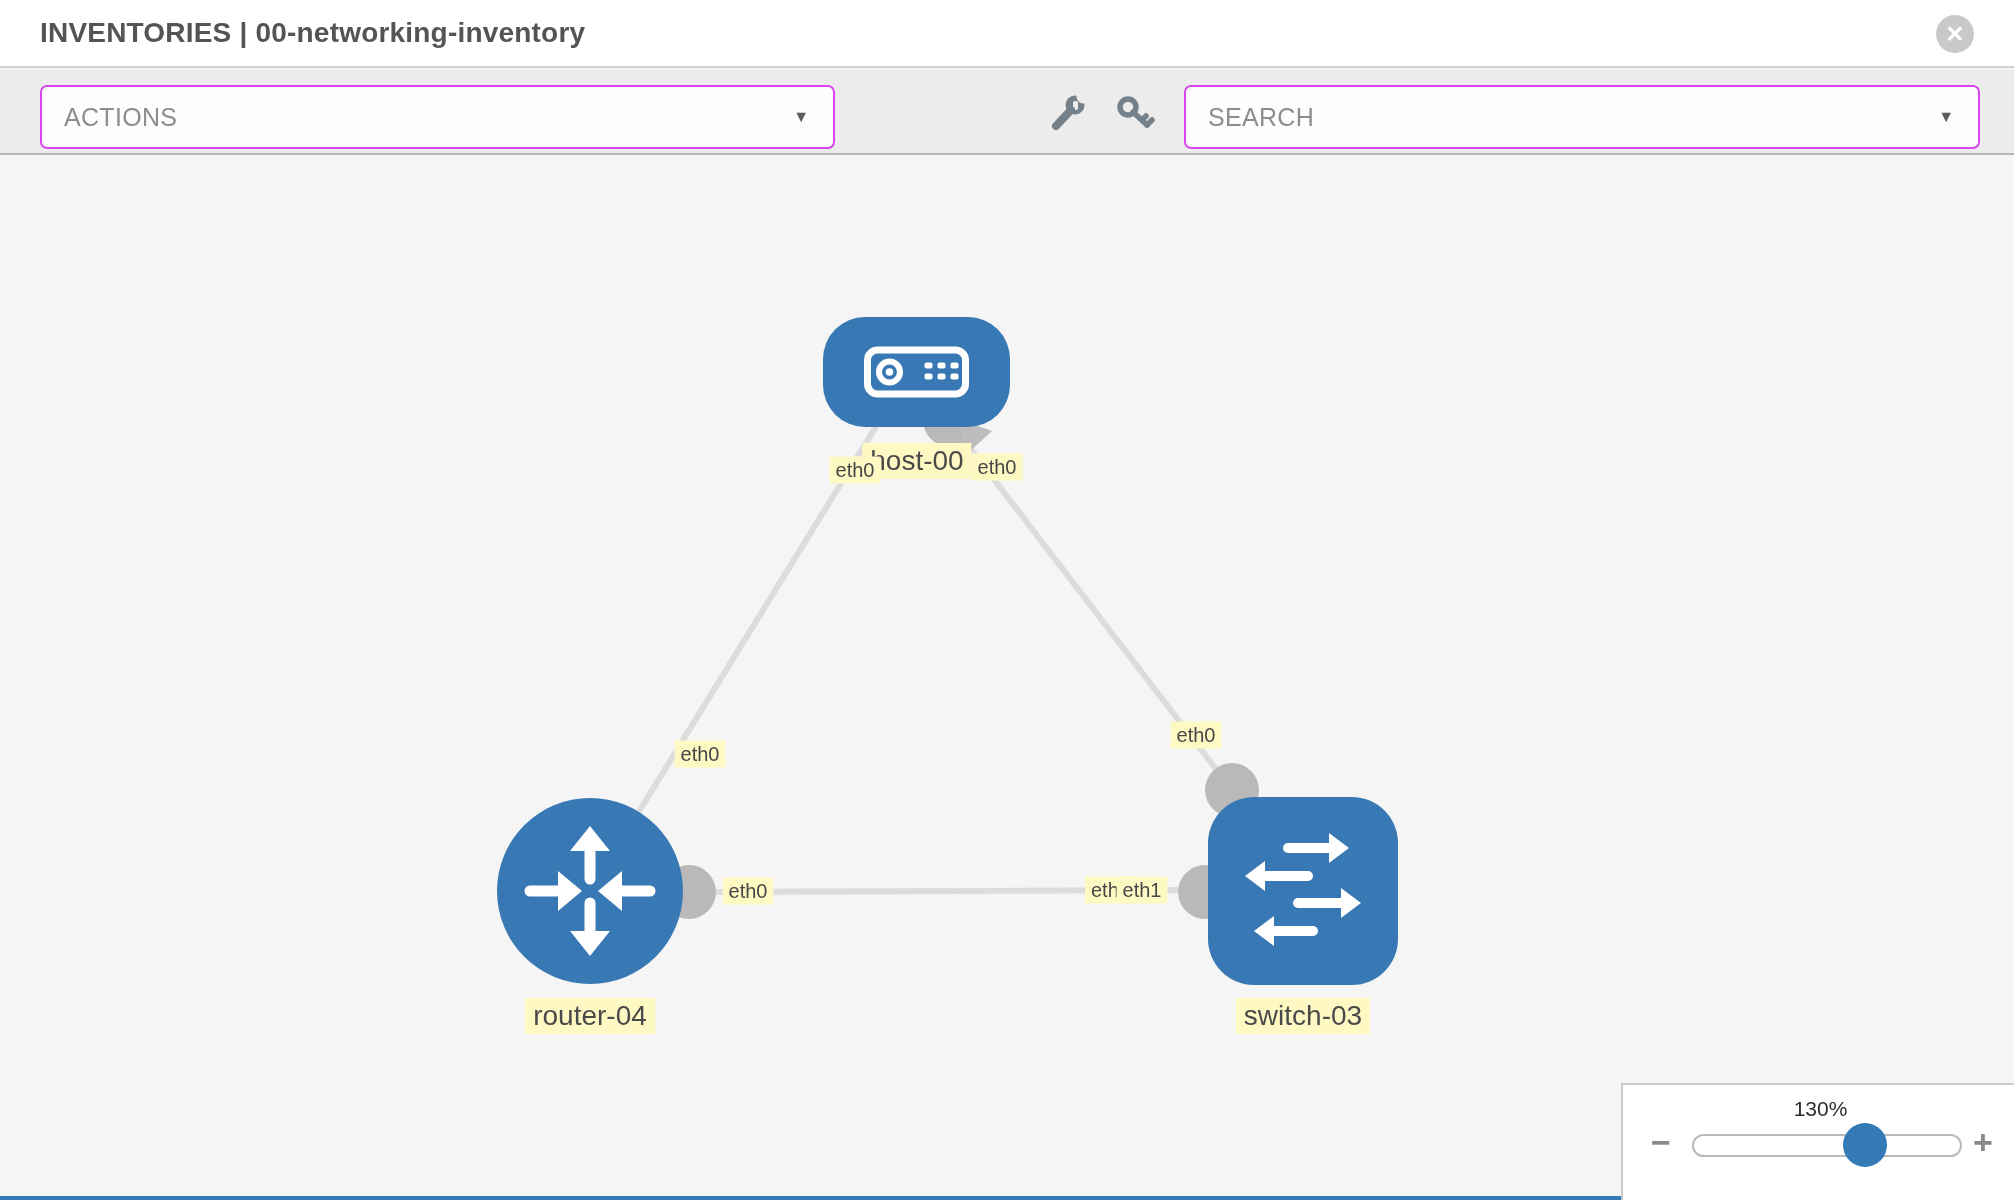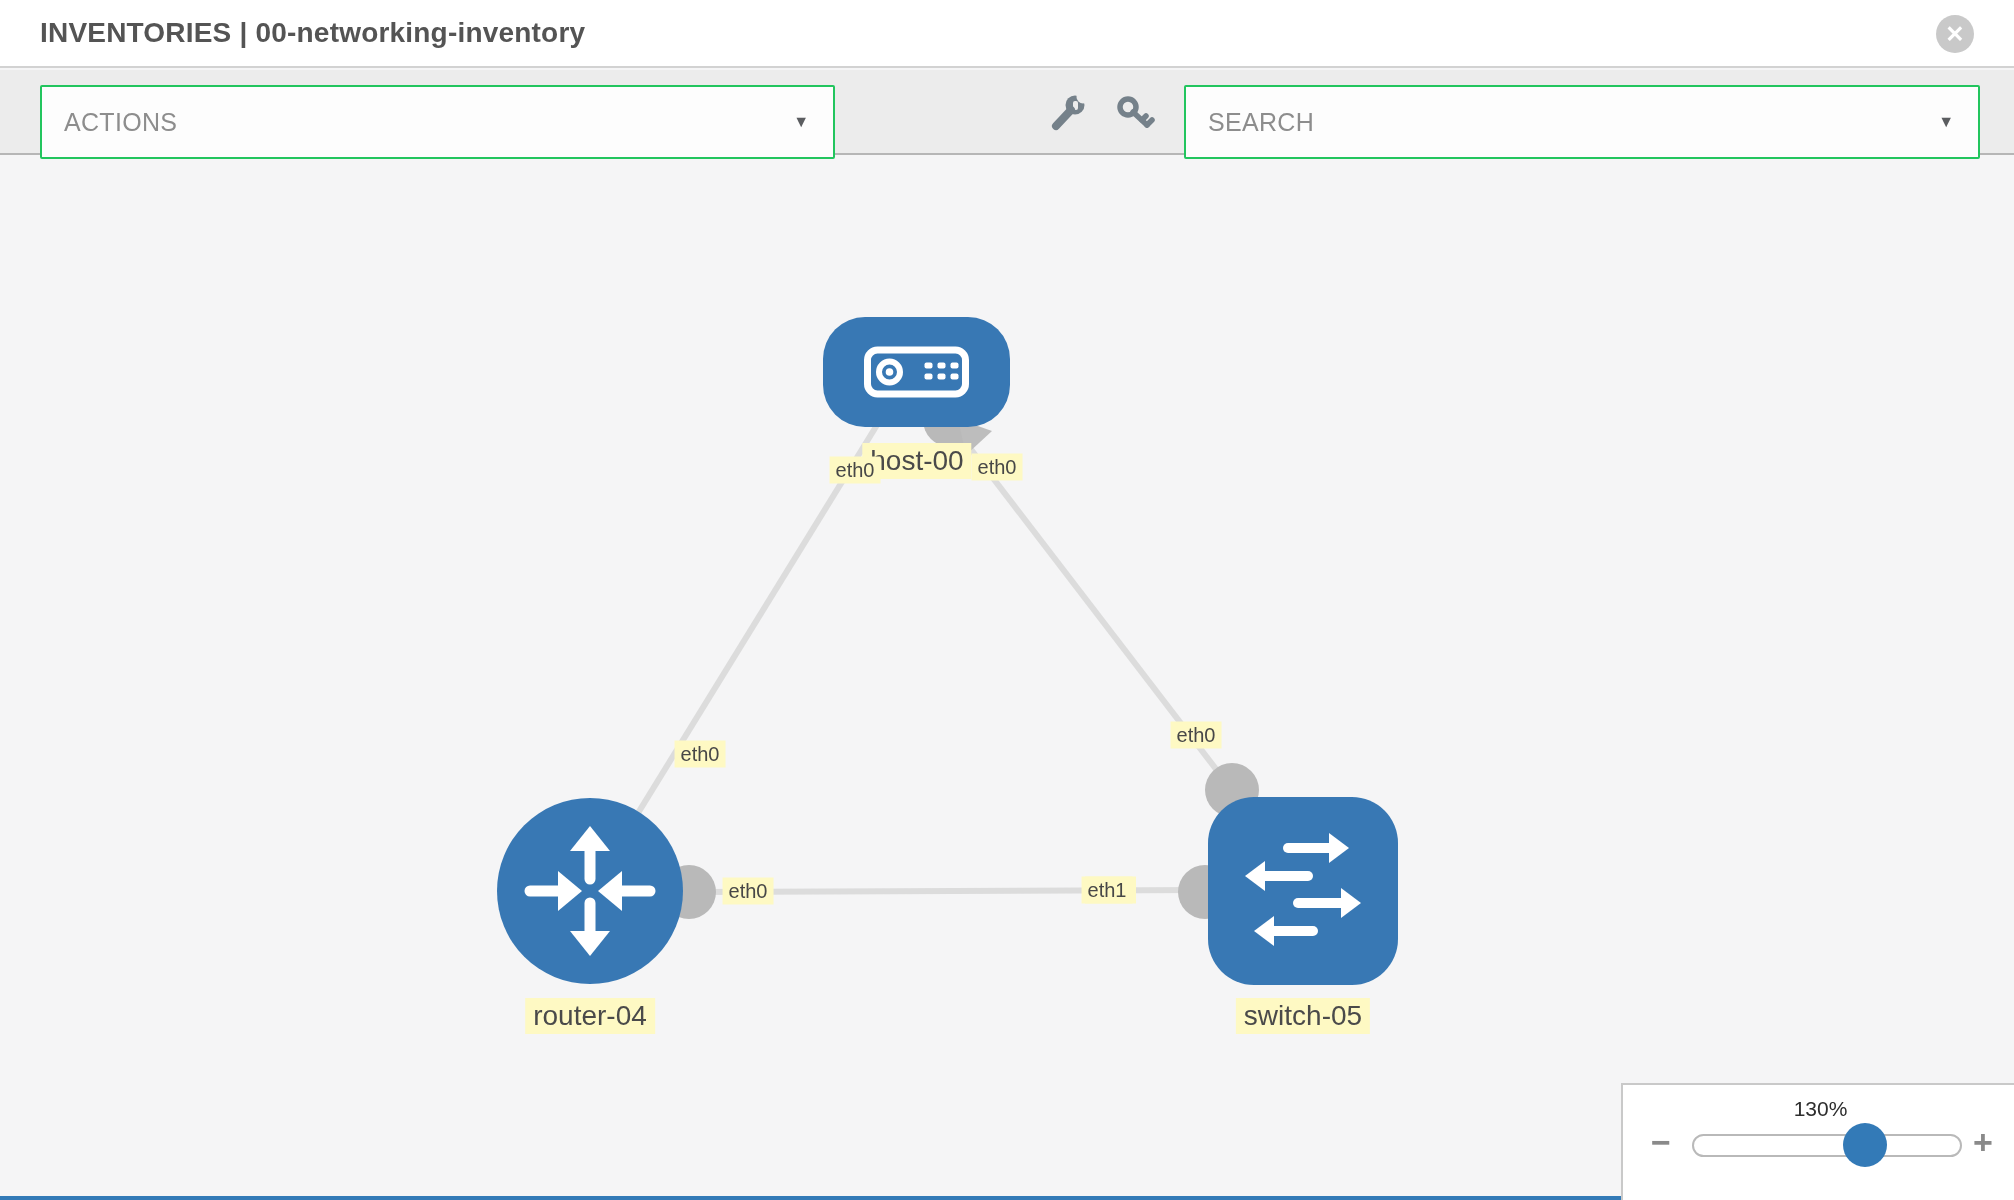--- a/index.html
+++ b/index.html
@@ -27,22 +27,22 @@
   .close-btn span {
     color: #ffffff; font-size: 23px; font-weight: bold; line-height: 1;
   }
 
   
   .toolbar {
     position: absolute; top: 70px; left: 0; width: 2014px; height: 85px;
     background: #ececec; border-bottom: 2px solid #b6b6b6; z-index: 30;
   }
   .dropdown {
-    position: absolute; top: 15px; height: 74px;
-    background: #fdfdfd; border: 2px solid #22c55e; border-radius: 2px;
+    position: absolute; top: 15px; height: 64px;
+    background: #fdfdfd; border: 2px solid #d946ef; border-radius: 7px;
     display: flex; align-items: center; cursor: pointer;
   }
   .dropdown .dd-label {
     margin-left: 22px; font-size: 25px; color: #8d8d8d; letter-spacing: 0.3px;
   }
   .dropdown .dd-caret {
     position: absolute; right: 24px; top: 50%; transform: translateY(-50%);
     font-size: 16px; color: #5b5d60;
   }
   .dd-actions { left: 40px;  width: 795px; }
@@ -211,29 +211,29 @@
         <line x1="90" y1="106" x2="134" y2="106"></line>
         <polygon points="153,106 133,91 133,121" stroke="none"></polygon>
         <line x1="105" y1="134" x2="65" y2="134"></line>
         <polygon points="46,134 66,119 66,149" stroke="none"></polygon>
       </g>
     </svg>
   </div>
 
   <div class="chip name" style="left:917px; top:304px;">host-00</div>
   <div class="chip name" style="left:590px; top:859px;">router-04</div>
-  <div class="chip name" style="left:1303px; top:859px;">switch-05</div>
+  <div class="chip name" style="left:1303px; top:859px;">switch-03</div>
 
   <div class="chip" style="left:855px; top:313px;">eth0</div>
   <div class="chip" style="left:997px; top:310px;">eth0</div>
   <div class="chip" style="left:700px; top:597px;">eth0</div>
   <div class="chip" style="left:1196px; top:578px;">eth0</div>
   <div class="chip" style="left:748px; top:734px;">eth0</div>
   <div class="chip left-anchor" style="left:1085px; top:733px;">eth0</div>
-  <div class="chip" style="left:1107px; top:733px;">eth1</div>
+  <div class="chip" style="left:1142px; top:733px;">eth1</div>
 
 </div>
 
 <div class="zoom-panel">
   <div class="zoom-level">130%</div>
   <div class="zoom-minus">−</div>
   <div class="zoom-track"></div>
   <div class="zoom-thumb"></div>
   <div class="zoom-plus">+</div>
 </div>

